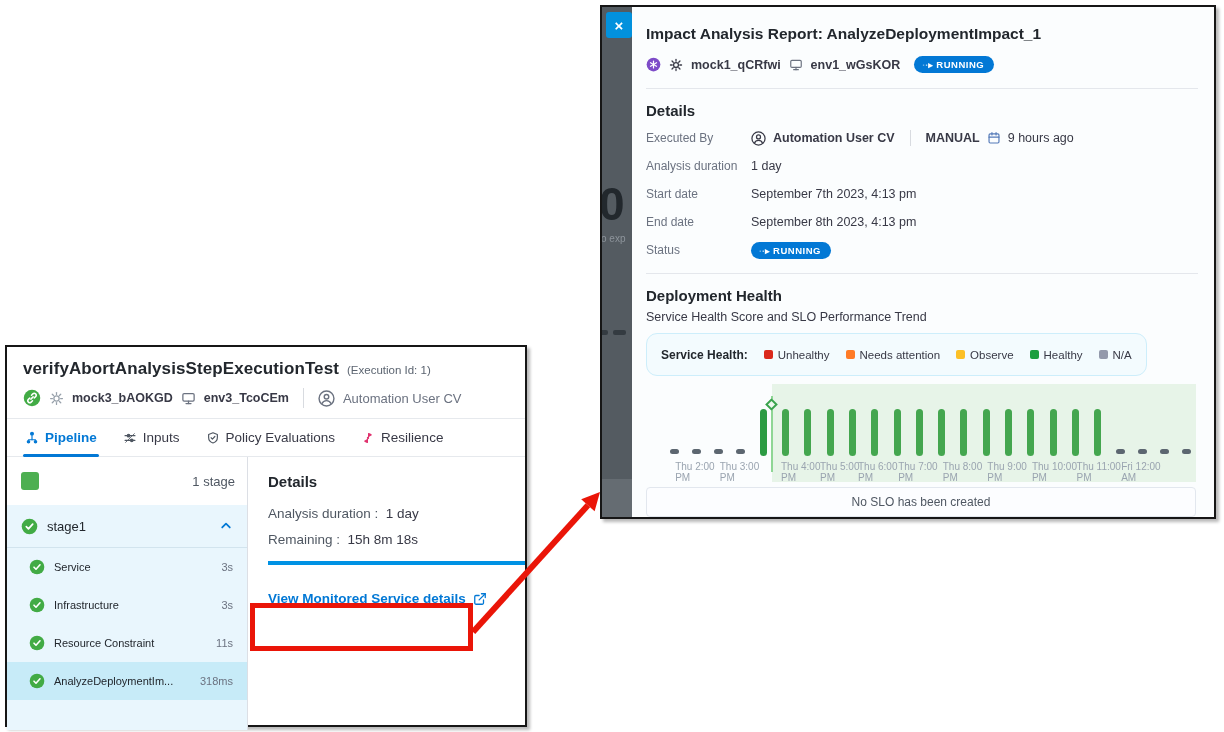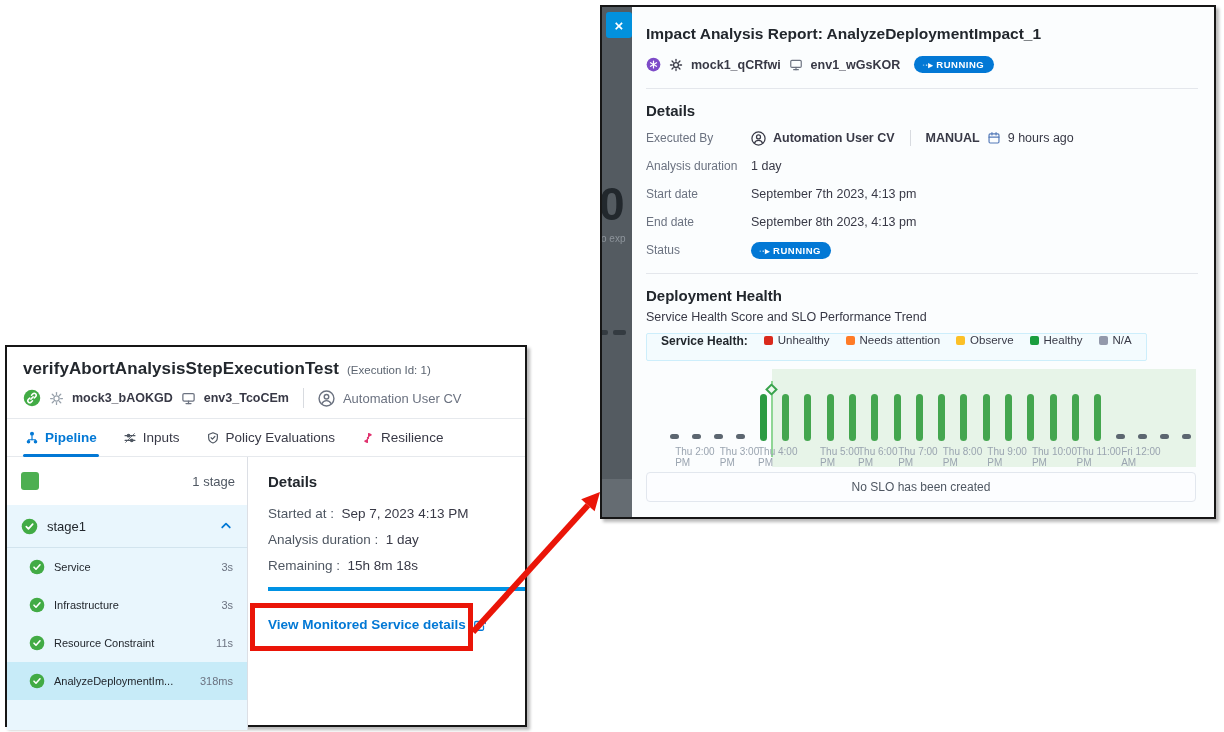--- a/index.html
+++ b/index.html
@@ -68,21 +68,21 @@
 
   .rp-details h3 { margin-top:13px; font-size:15px; font-weight:700; color:#22272d; }
   .drow { display:flex; align-items:center; margin-top:10px; min-height:18px; }
   .dlabel { width:105px; flex:0 0 auto; font-size:12px; color:#6b7280; }
   .dvalue { font-size:12.5px; color:#383946; display:flex; align-items:center; gap:7px; }
   .dvalue .strong { font-weight:600; }
   .dvalue .vdiv { width:1px; height:16px; background:#d8dbe0; margin:0 8px; }
 
   .dh-heading { margin-top:13px; font-size:15px; font-weight:700; color:#22272d; }
   .dh-sub { margin-top:6px; font-size:12.5px; color:#383946; }
-  .legend-bar { margin-top:9px; display:inline-flex; align-items:flex-start; gap:16px; height:28px; padding:0 14px; background:#f3fbfe; border:1px solid #cdeefb; border-radius:2px; }
+  .legend-bar { margin-top:9px; display:inline-flex; align-items:center; gap:16px; height:43px; padding:0 14px; background:#f3fbfe; border:1px solid #cdeefb; border-radius:11px; }
   .legend-title { font-size:12px; font-weight:700; color:#22272d; }
   .legend-item { display:flex; align-items:center; gap:5px; font-size:11.5px; color:#383946; }
   .legend-swatch { width:9px; height:9px; border-radius:2px; }
 
   .chart { position:relative; margin-top:8px; height:98px; width:550px; }
   .chart-region { position:absolute; left:126px; top:0; right:0; bottom:0; background:#e7f4e8; }
   .marker-line { position:absolute; left:125px; top:12px; width:2px; height:76px; background:#8fd695; }
   .marker-diamond { position:absolute; left:121px; top:16px; width:9px; height:9px; border:2px solid #3aa34d; background:#eef8ef; transform:rotate(45deg); }
   .hbar { position:absolute; top:25px; width:7px; height:47px; border-radius:3.5px; background:#44a64f; }
   .hbar.first { background:#2c9b43; }
@@ -259,24 +259,20 @@
                 </svg>
             </span>
             <span class="step-label">AnalyzeDeploymentIm...</span>
             <span class="step-dur">318ms</span>
           </div>
         </div>
       </div>
 
       <div class="lp-details">
         <h3>Details</h3>
-        <div class="detail-line">
-          <span>Started at :</span>&nbsp;
-          <b>Sep 7, 2023 4:13 PM</b>
-        </div>
         <div class="detail-line">
           <span>Analysis duration :</span>&nbsp;
           <b>1 day</b>
         </div>
         <div class="detail-line">
           <span>Remaining :</span>&nbsp;
           <b>15h 8m 18s</b>
         </div>
         <div class="lp-progress"></div>
         <div class="lp-link-row">
@@ -462,21 +458,21 @@
             <div title="Fri 1:00 AM — N/A" class="na-dash" style="left: 514.1px;"></div>
             <div title="Fri 1:30 AM — N/A" class="na-dash" style="left: 536.4px;"></div>
             <div class="tick" style="left: 29.15px;">
               <div>Thu 2:00</div>
               <div>PM</div>
             </div>
             <div class="tick" style="left: 73.75px;">
               <div>Thu 3:00</div>
               <div>PM</div>
             </div>
-            <div class="tick" style="left: 112px;">
+            <div class="tick" style="left: 135px;">
               <div>Thu 4:00</div>
               <div>PM</div>
             </div>
             <div class="tick" style="left: 174px;">
               <div>Thu 5:00</div>
               <div>PM</div>
             </div>
             <div class="tick" style="left: 212px;">
               <div>Thu 6:00</div>
               <div>PM</div>

